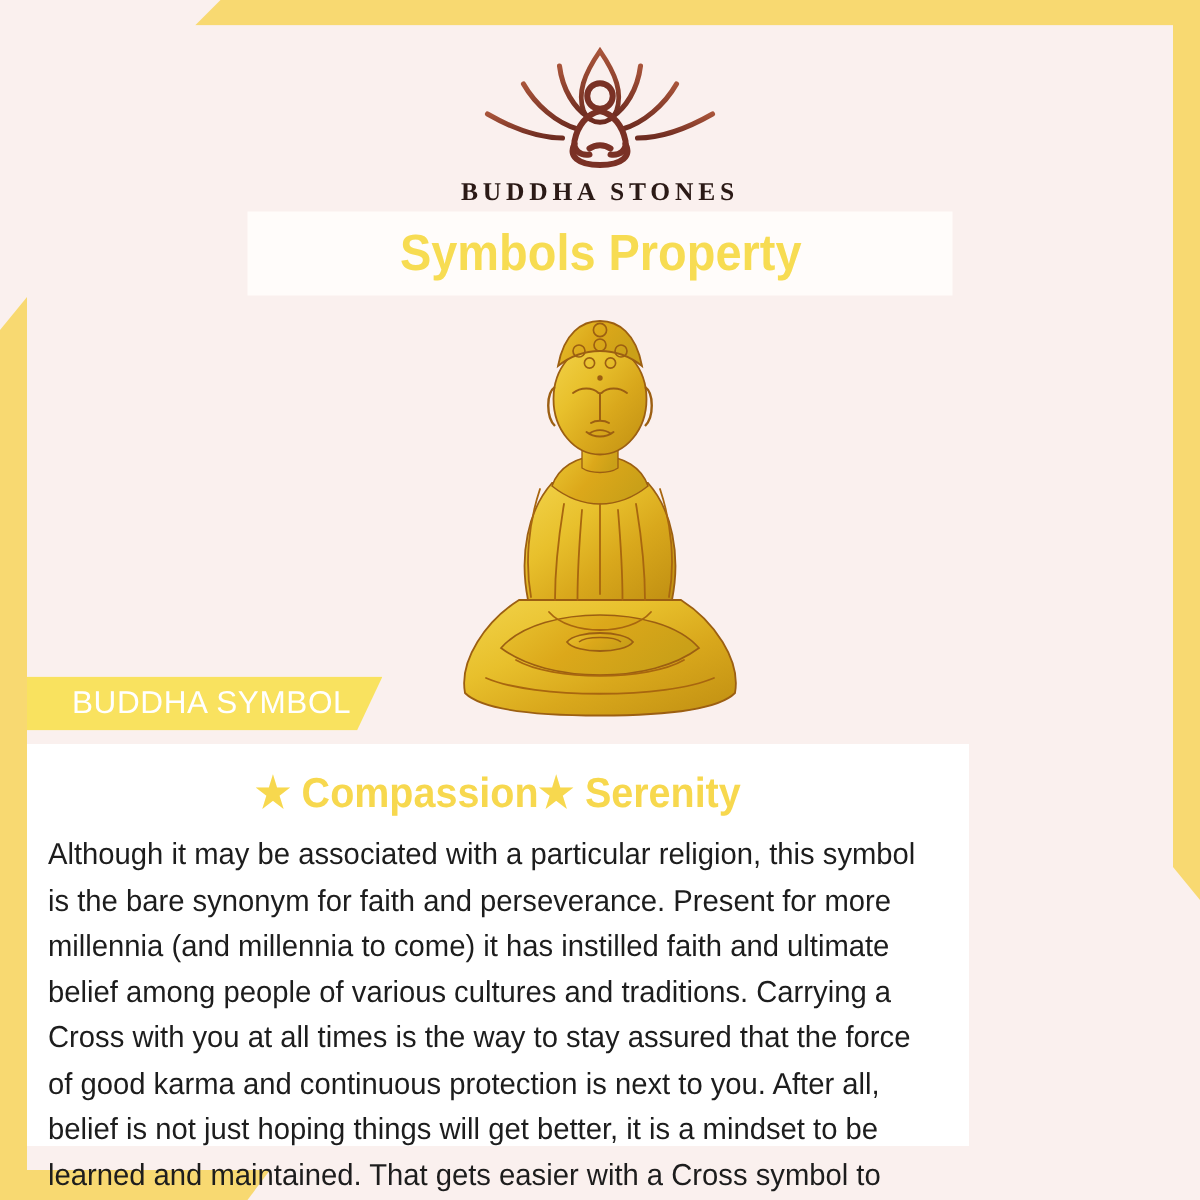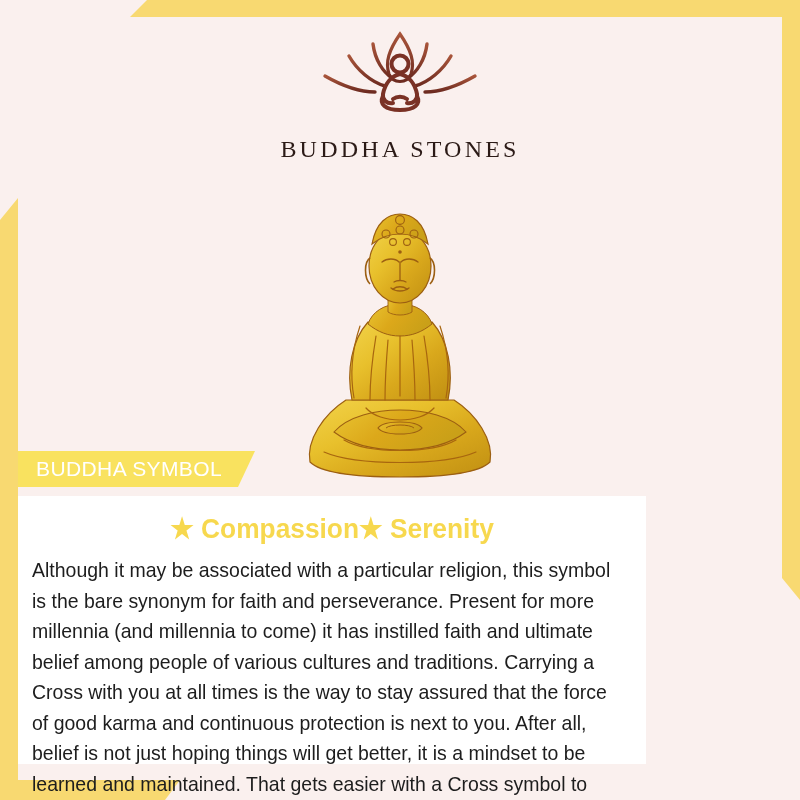--- a/index.html
+++ b/index.html
@@ -45,26 +45,26 @@
   }
 
   
   .logo-wrap {
     position: absolute;
     top: 26px; left: 0; width: 800px;
     text-align: center;
   }
   .logo-mark { display: block; margin: 0 auto; }
   .logo-word {
-    margin-top: 24px;
+    margin-top: 6px;
     font-family: "Liberation Serif", serif;
-    font-size: 24px;
+    font-size: 17px;
     letter-spacing: 3.2px;
     color: #2b1a16;
-    font-weight: 400;
+    font-weight: 700;
   }
 
   
   .title-box {
     position: absolute;
     left: 165px; top: 141px;
     width: 470px; height: 56px;
     background: #fffcfa;
     display: flex; align-items: center; justify-content: center;
   }
@@ -90,21 +90,21 @@
   .tag {
     position: absolute;
     left: 18px; top: 451px;
     height: 36px;
     width: 237px;
     background: #f9e25f;
     clip-path: polygon(0 0, 237px 0, 220px 36px, 0 36px);
     display: flex; align-items: center;
   }
   .tag-label {
-    margin-left: 18px;
+    margin-left: 30px;
     color: #ffffff;
     font-size: 21px;
     font-weight: 400;
     letter-spacing: 0.4px;
     font-family: "Liberation Sans", sans-serif;
   }
 
   
   .panel {
     position: absolute;
@@ -174,20 +174,23 @@
 
           <path d="M78 70 C 74 78, 80 84, 95 84 C 110 84, 116 78, 112 70"></path>
 
           <path d="M88 73 C 92 70, 98 70, 102 73"></path>
         </g>
       </svg>
     </span>
     <div class="logo-word">BUDDHA STONES</div>
   </div>
 
+  <div class="title-box">
+    <div class="title-text">Symbols Property</div>
+  </div>
 
   <div class="hero">
     <span>
       <svg width="240" height="290" viewBox="0 0 240 290" aria-hidden="true">
         <defs>
           <linearGradient id="gold" x1="0" y1="0" x2="1" y2="1">
             <stop offset="0" stop-color="#f2d34a"></stop>
             <stop offset="0.35" stop-color="#e8c02c"></stop>
             <stop offset="0.62" stop-color="#d9a81c"></stop>
             <stop offset="1" stop-color="#c08f12"></stop>

